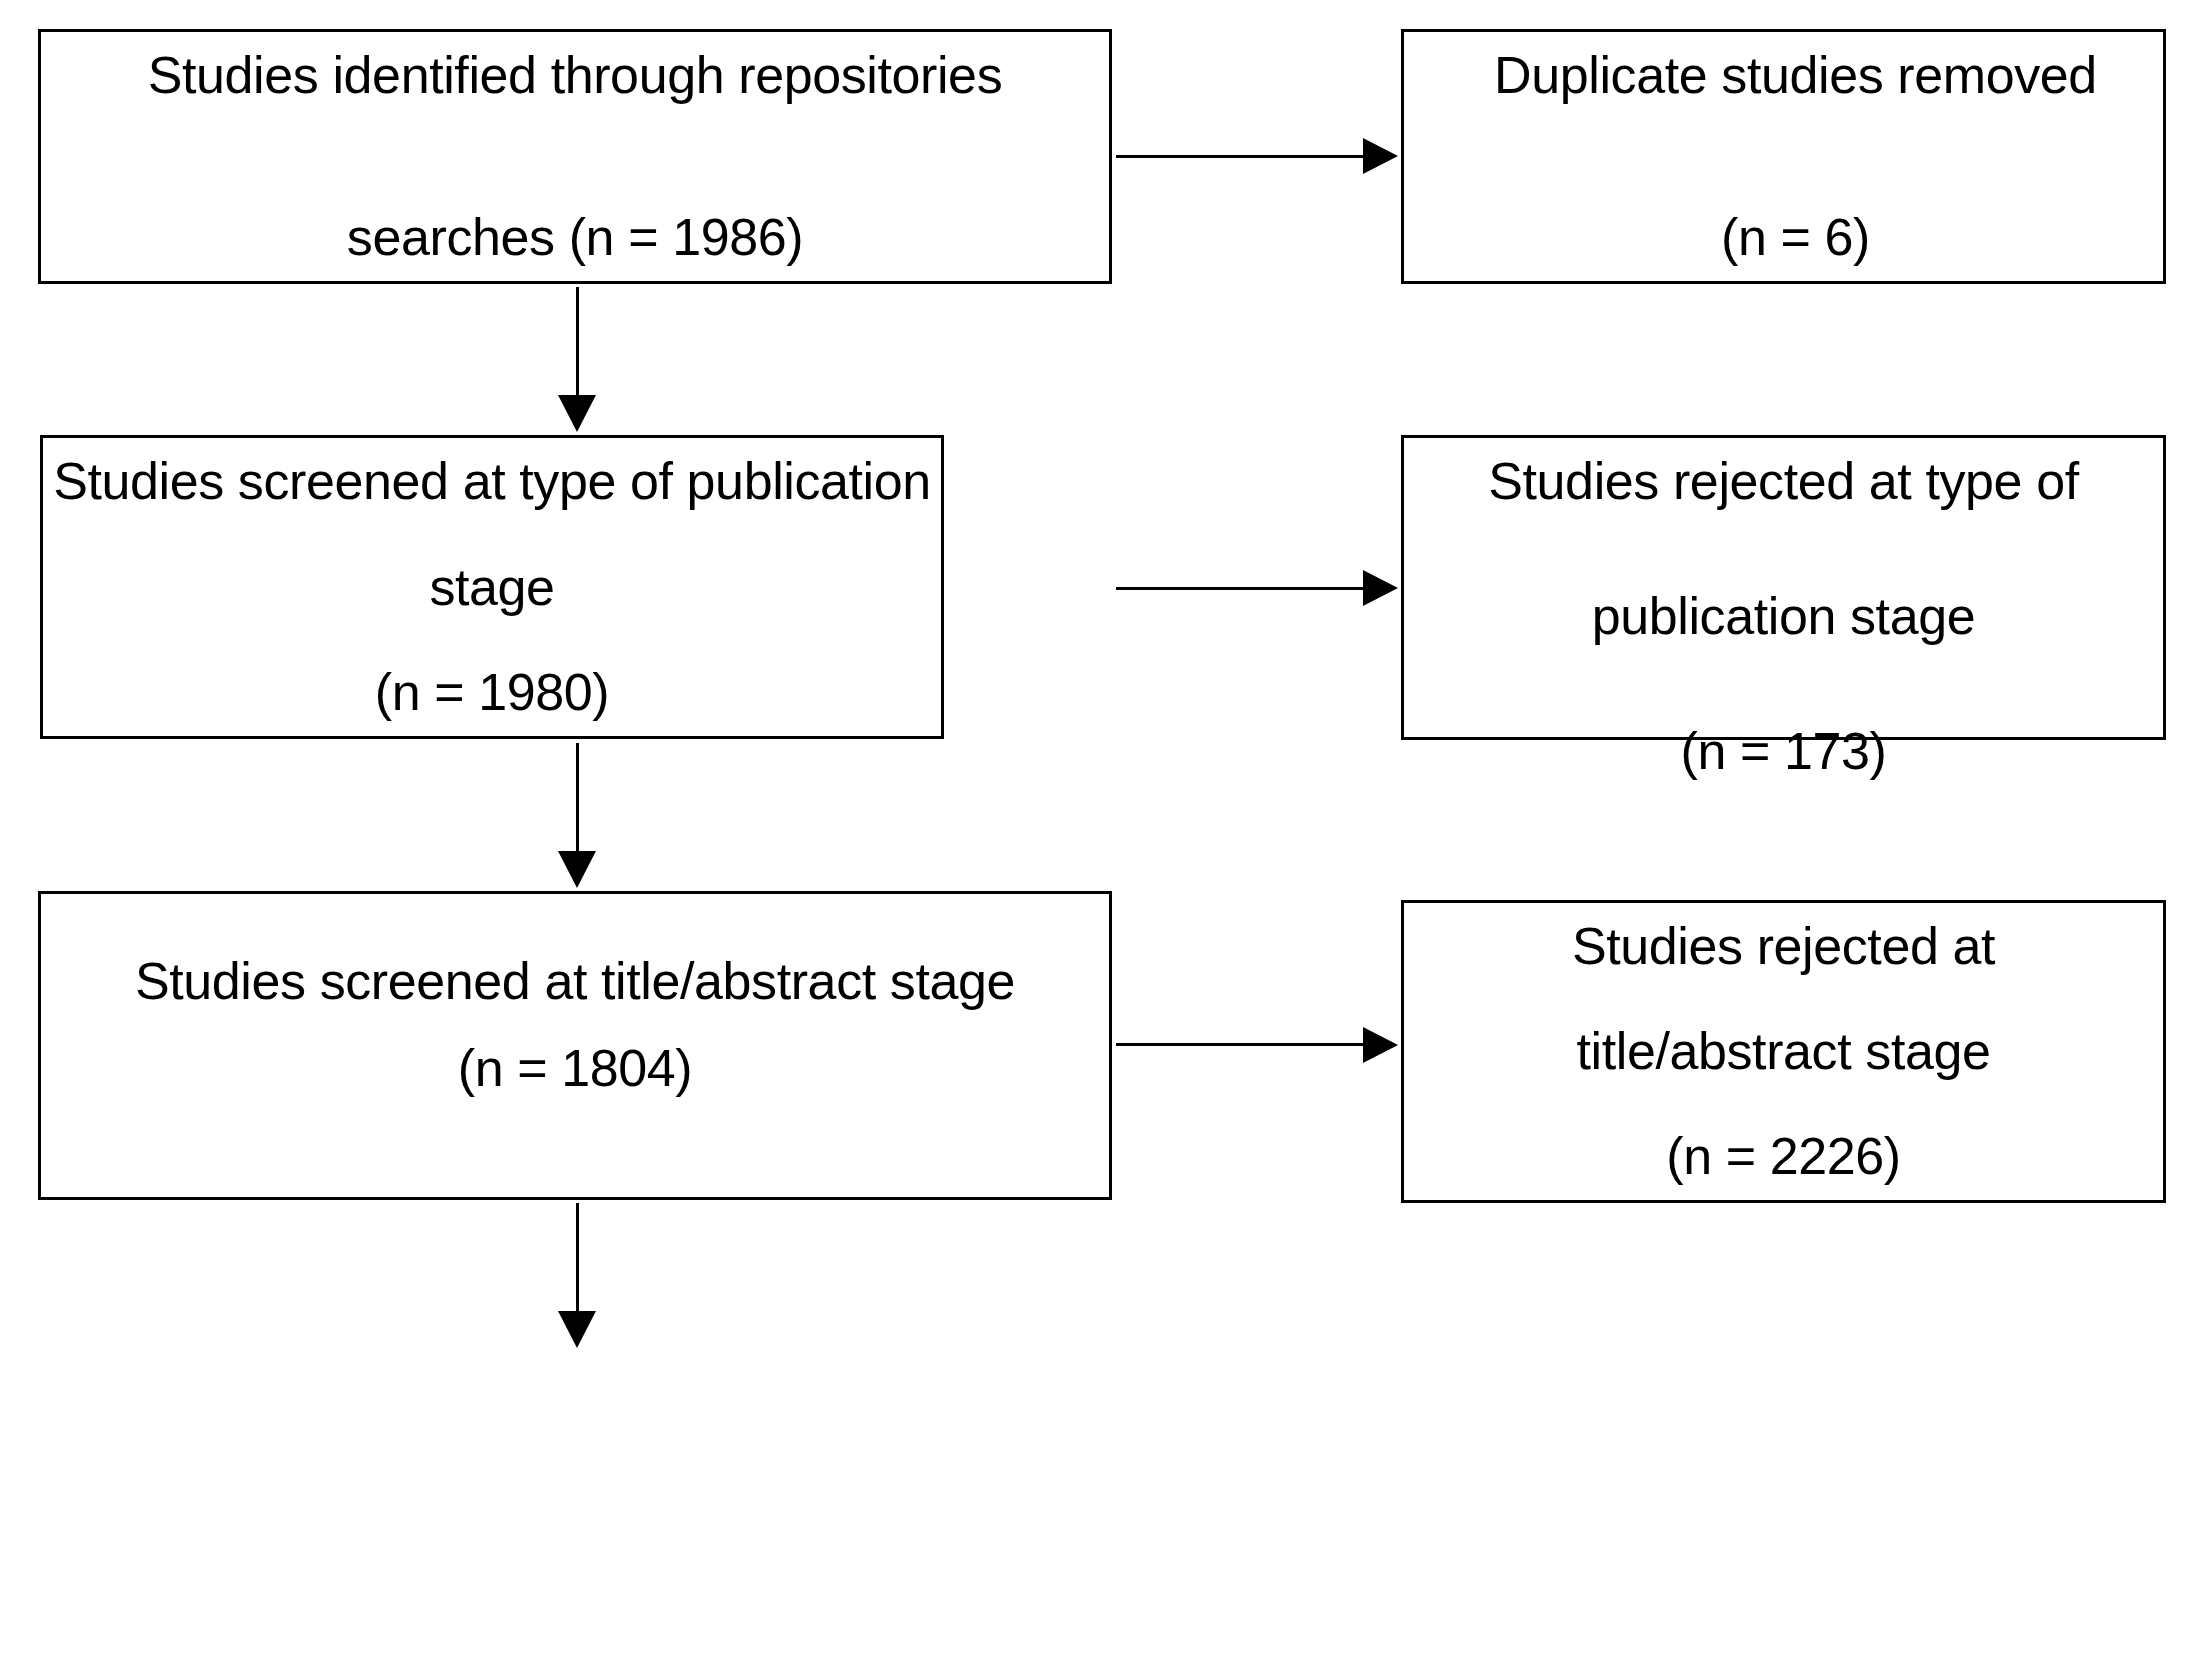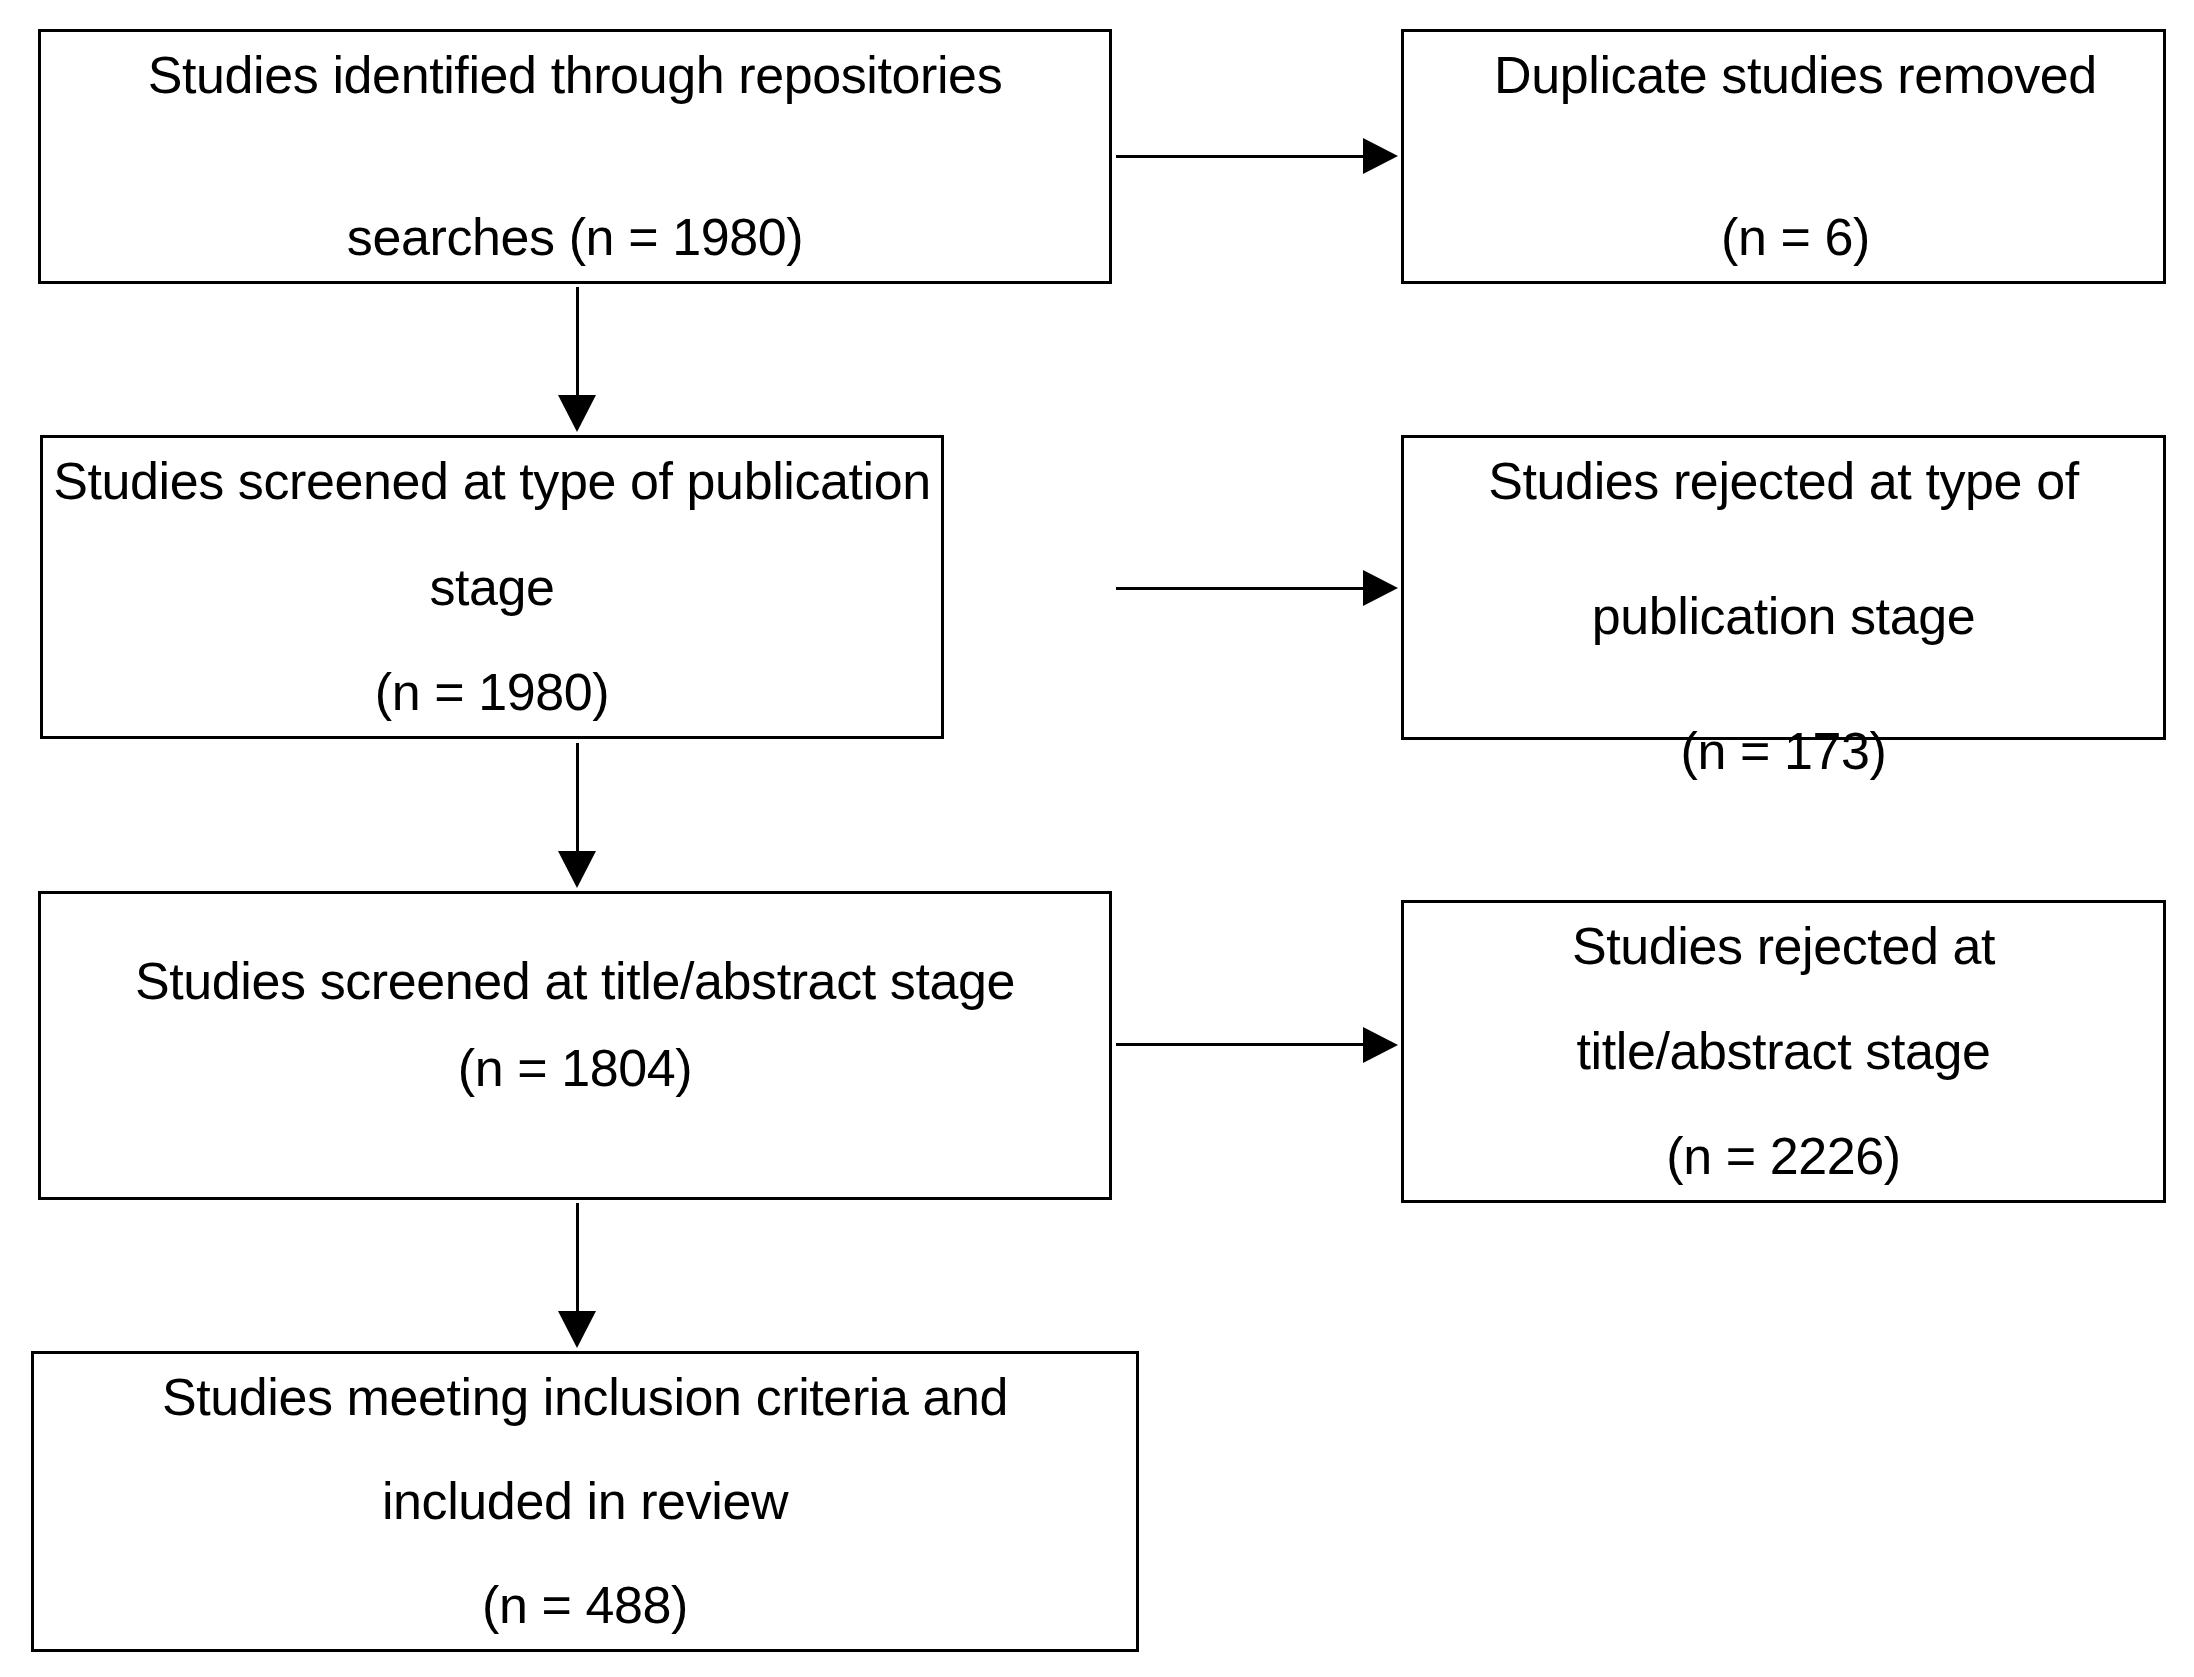--- a/index.html
+++ b/index.html
@@ -76,39 +76,34 @@
   .ra3 { left: 1116px; top: 1043px; width: 249px; }
   .rh3 { left: 1363px; top: 1027px; }
 </style>
 </head>
 <body>
 
 <div id="stage">
 
   <div class="box b-identified">
     <div class="line">Studies identified through repositories</div>
-    <div class="line">searches (n = 1980)</div>
+    <div class="line">searches (n = 1986)</div>
   </div>
 
   <div class="box b-screen-pub">
     <div class="line">Studies screened at type of publication</div>
     <div class="line">stage</div>
     <div class="line">(n = 1980)</div>
   </div>
 
   <div class="box b-screen-title">
     <div class="line">Studies screened at title/abstract stage</div>
     <div class="line">(n = 1804)</div>
   </div>
 
-  <div class="box b-included">
-    <div class="line">Studies meeting inclusion criteria and</div>
-    <div class="line">included in review</div>
-    <div class="line">(n = 488)</div>
-  </div>
 
   <div class="box b-duplicates">
     <div class="line">Duplicate studies removed</div>
     <div class="line">(n = 6)</div>
   </div>
 
   <div class="box b-reject-pub">
     <div class="line">Studies rejected at type of</div>
     <div class="line">publication stage</div>
     <div class="line">(n = 173)</div>

